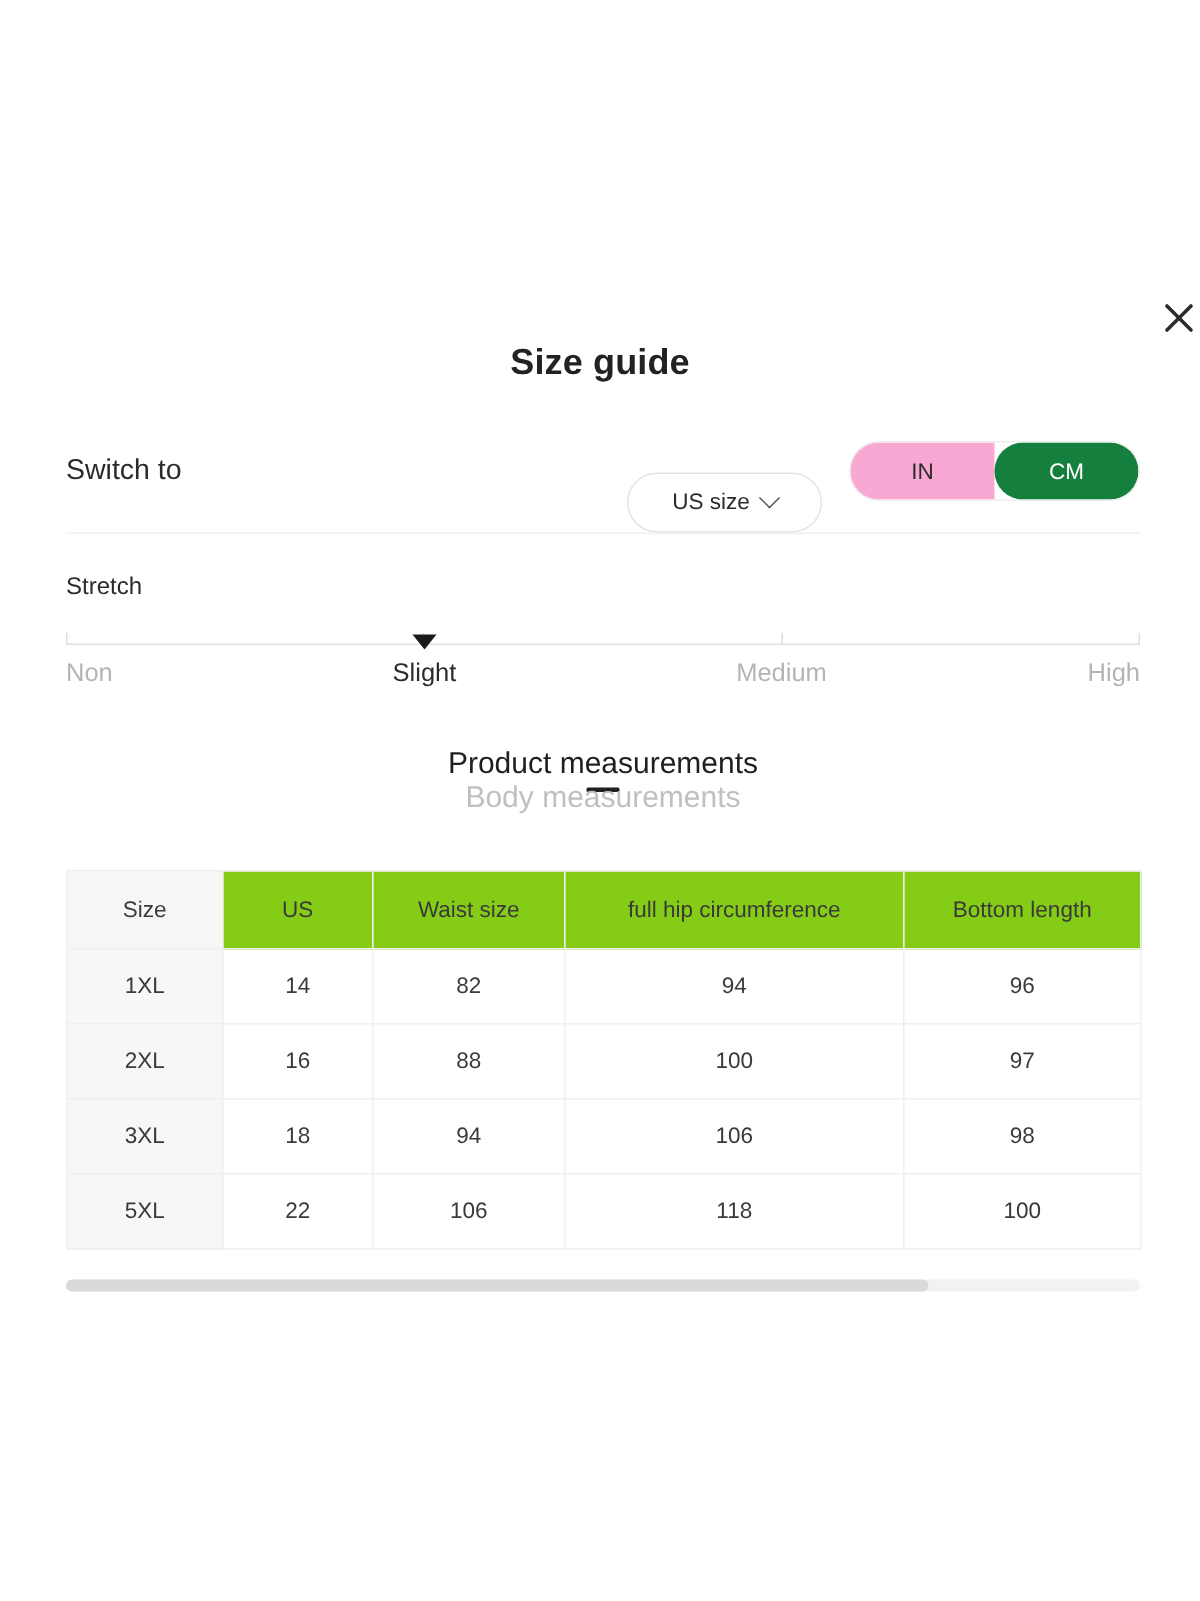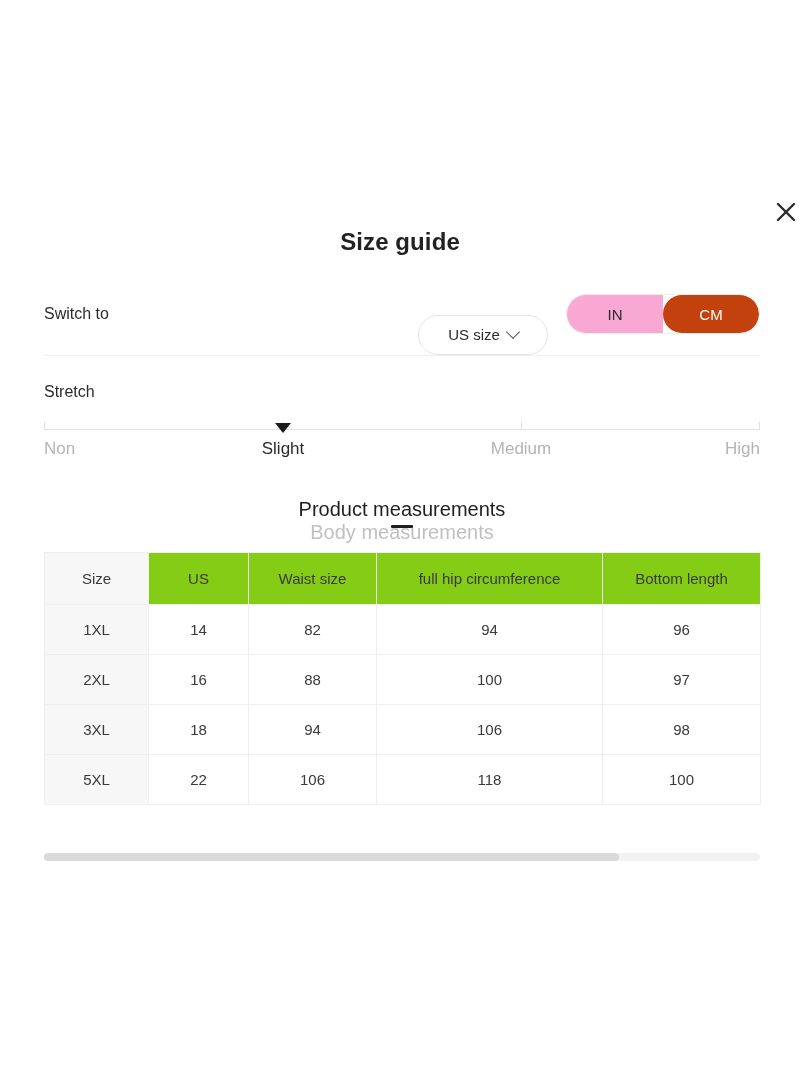--- a/index.html
+++ b/index.html
@@ -57,21 +57,21 @@
     position: absolute;
     left: 44px;
     top: 292px;
     width: 716px;
     height: 44px;
     display: flex;
     align-items: center;
     justify-content: space-between;
   }
   .switch-label {
-    font-size: 16px;
+    font-size: 19px;
     color: #2b2b2b;
   }
   .switch-controls {
     display: flex;
     align-items: center;
     gap: 18px;
   }
   .unit-select {
     height: 40px;
     min-width: 130px;
@@ -112,21 +112,21 @@
     padding: 0 14px;
     display: flex;
     align-items: center;
     justify-content: center;
     font-size: 15px;
     color: #2b2b2b;
     cursor: pointer;
     background: #f9a8d4;
   }
   .unit-toggle .opt.active {
-    background: #c2410c;
+    background: #15803d;
     color: #ffffff;
     border-radius: 20px;
   }
 
   .divider {
     position: absolute;
     left: 44px;
     top: 355px;
     width: 716px;
     height: 1px;
@@ -223,20 +223,21 @@
     position: absolute;
     left: 44px;
     top: 552px;
     width: 716px;
   }
   table.size-table {
     width: 716px;
     border-collapse: collapse;
     table-layout: fixed;
     font-size: 15px;
+    margin-top: 28px;
   }
   table.size-table th,
   table.size-table td {
     border: 1px solid #efefef;
     text-align: center;
     color: #3a3a3a;
     font-weight: normal;
     height: 50px;
     padding: 0 4px;
     box-sizing: border-box;

